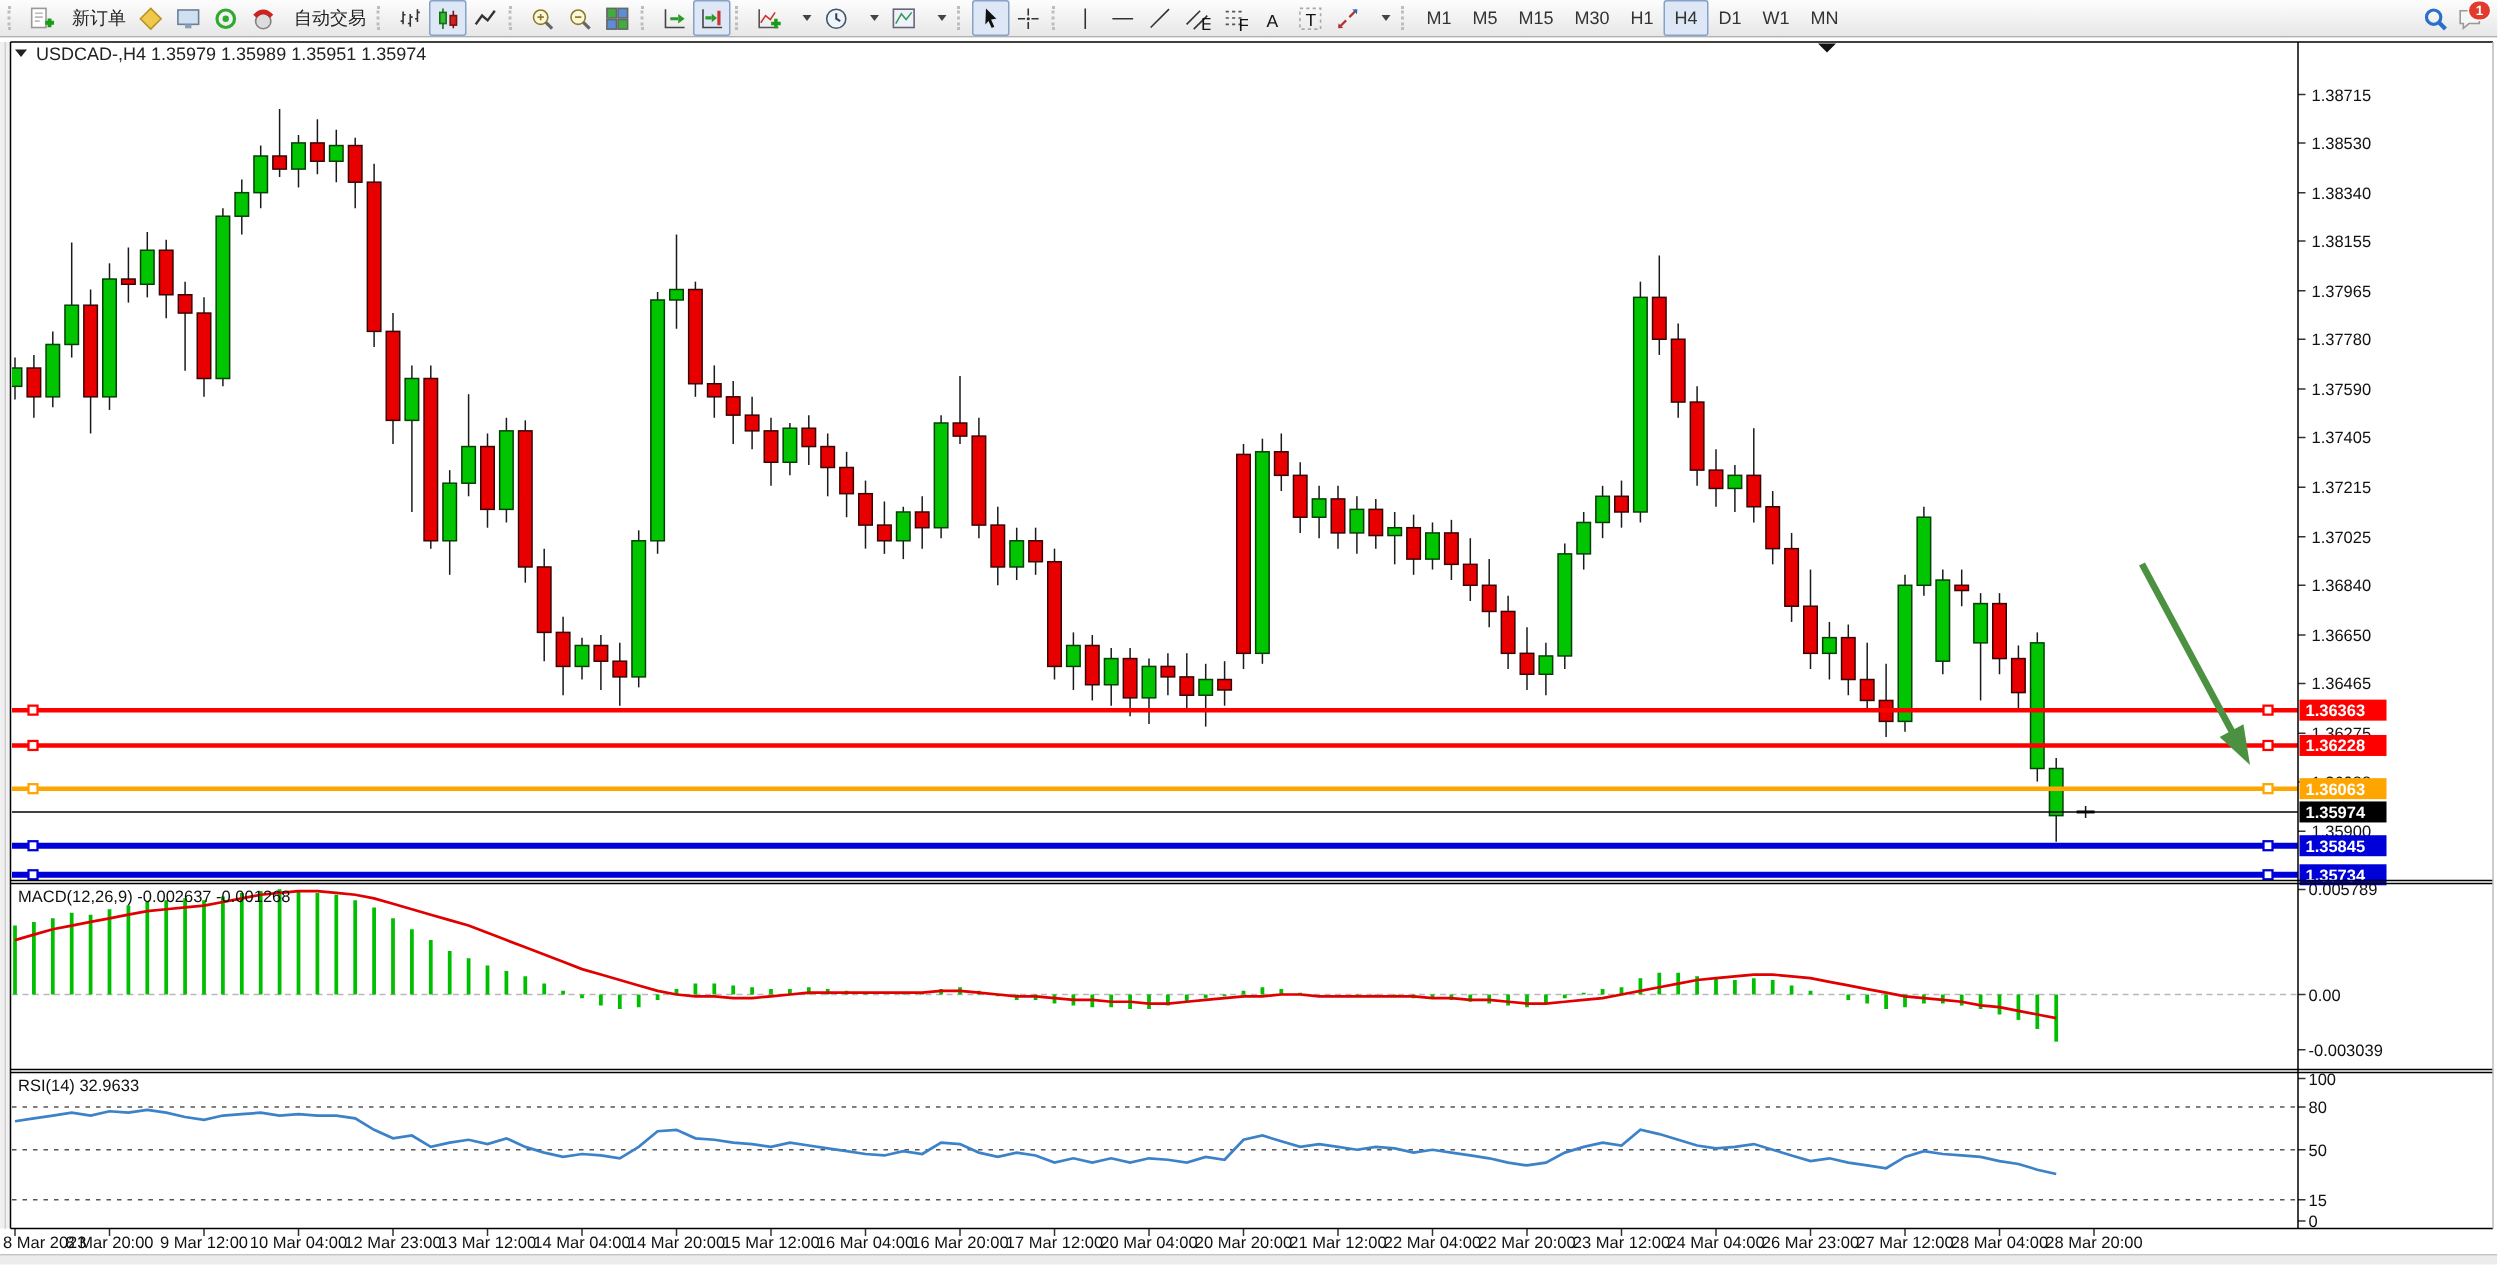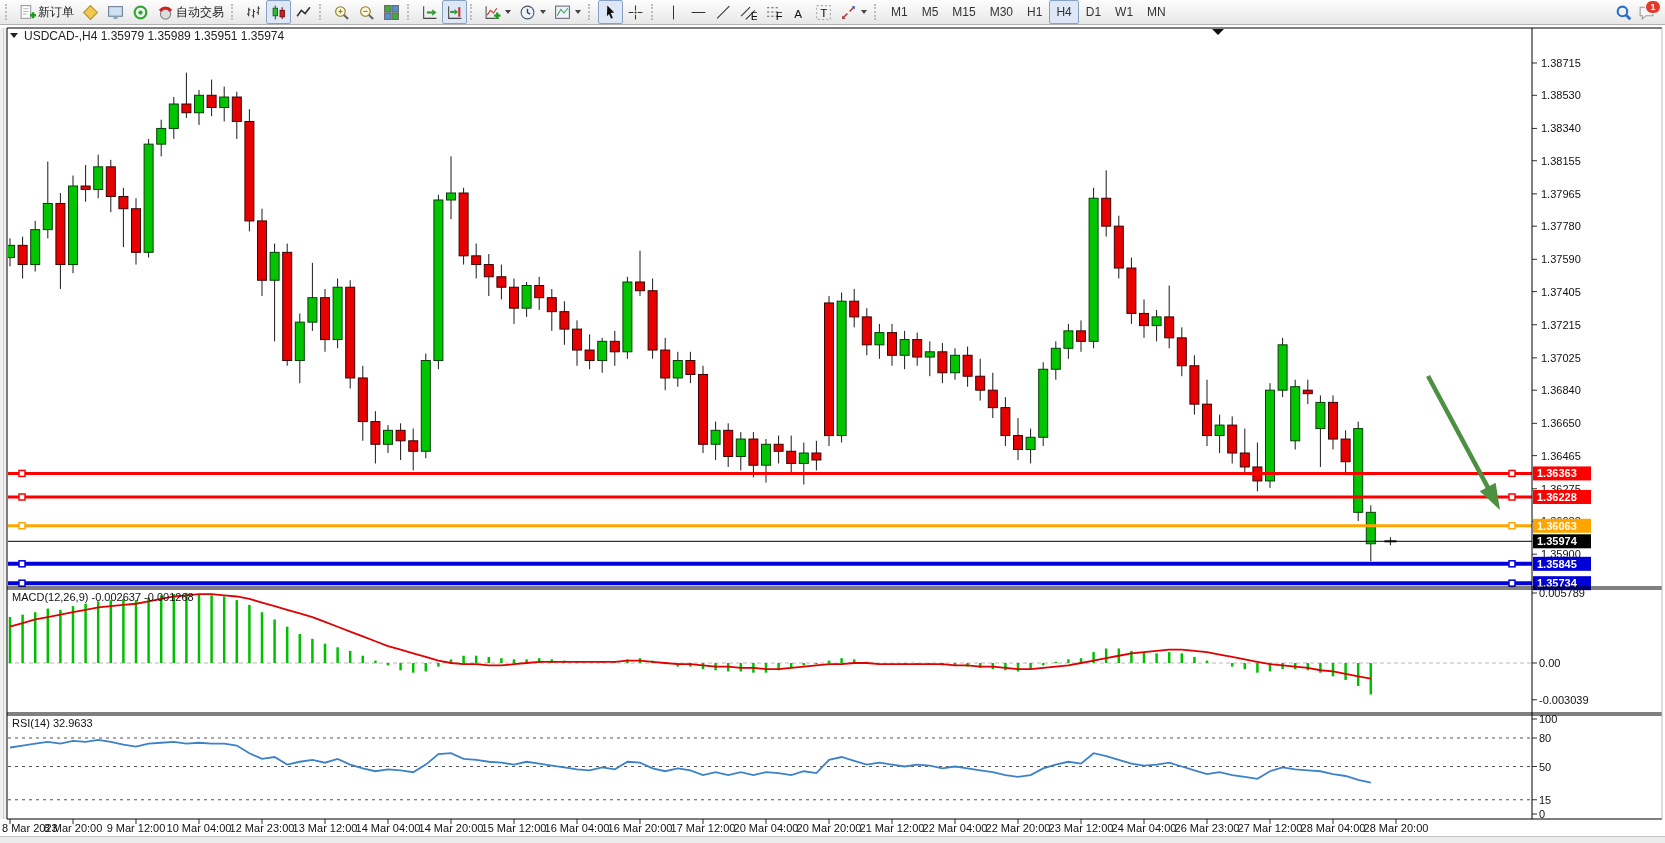--- a/index.html
+++ b/index.html
@@ -1,20 +1,20 @@
 <!DOCTYPE html>
 <html><head>
 <meta charset="utf-8">
 <style>
   html,body{margin:0;padding:0;width:1665px;height:843px;overflow:hidden;background:#fff;
     font-family:"Liberation Sans",sans-serif;-webkit-font-smoothing:antialiased;}
   #toolbar{display:flex;align-items:center;height:24px;padding:0 2px;
     background:linear-gradient(#fdfdfd,#e7e7e7);border-bottom:1px solid #b0b0b0;font-size:12px;color:#222;}
   .grip{width:4px;height:16px;border-left:2px dotted #bdbdbd;margin:0 4px 0 3px;}
-  .tbtn{display:flex;align-items:center;gap:2px;height:20px;padding:1px 3px;border:1px solid transparent;
+  .tbtn{display:flex;align-items:center;gap:12px;height:20px;padding:1px 3px;border:1px solid transparent;
     border-radius:2px;white-space:nowrap;cursor:default;}
   .tbtn.pressed{background:#dde7f5;border-color:#87a2c7;}
   .tbtn .lbl{font-size:12px;}
   .tf{font-size:11px;color:#333;padding:1px 6px;}
   .caret{width:0;height:0;border-left:3px solid transparent;border-right:3px solid transparent;
     border-top:4px solid #444;margin-left:2px;}
   .ic{display:block;}
   #tb-right{margin-left:auto;display:flex;align-items:center;gap:6px;padding-right:8px;}
   .badge-wrap{position:relative;}
   .badge{position:absolute;top:-4px;right:-6px;background:#e23b2e;color:#fff;border-radius:8px;

